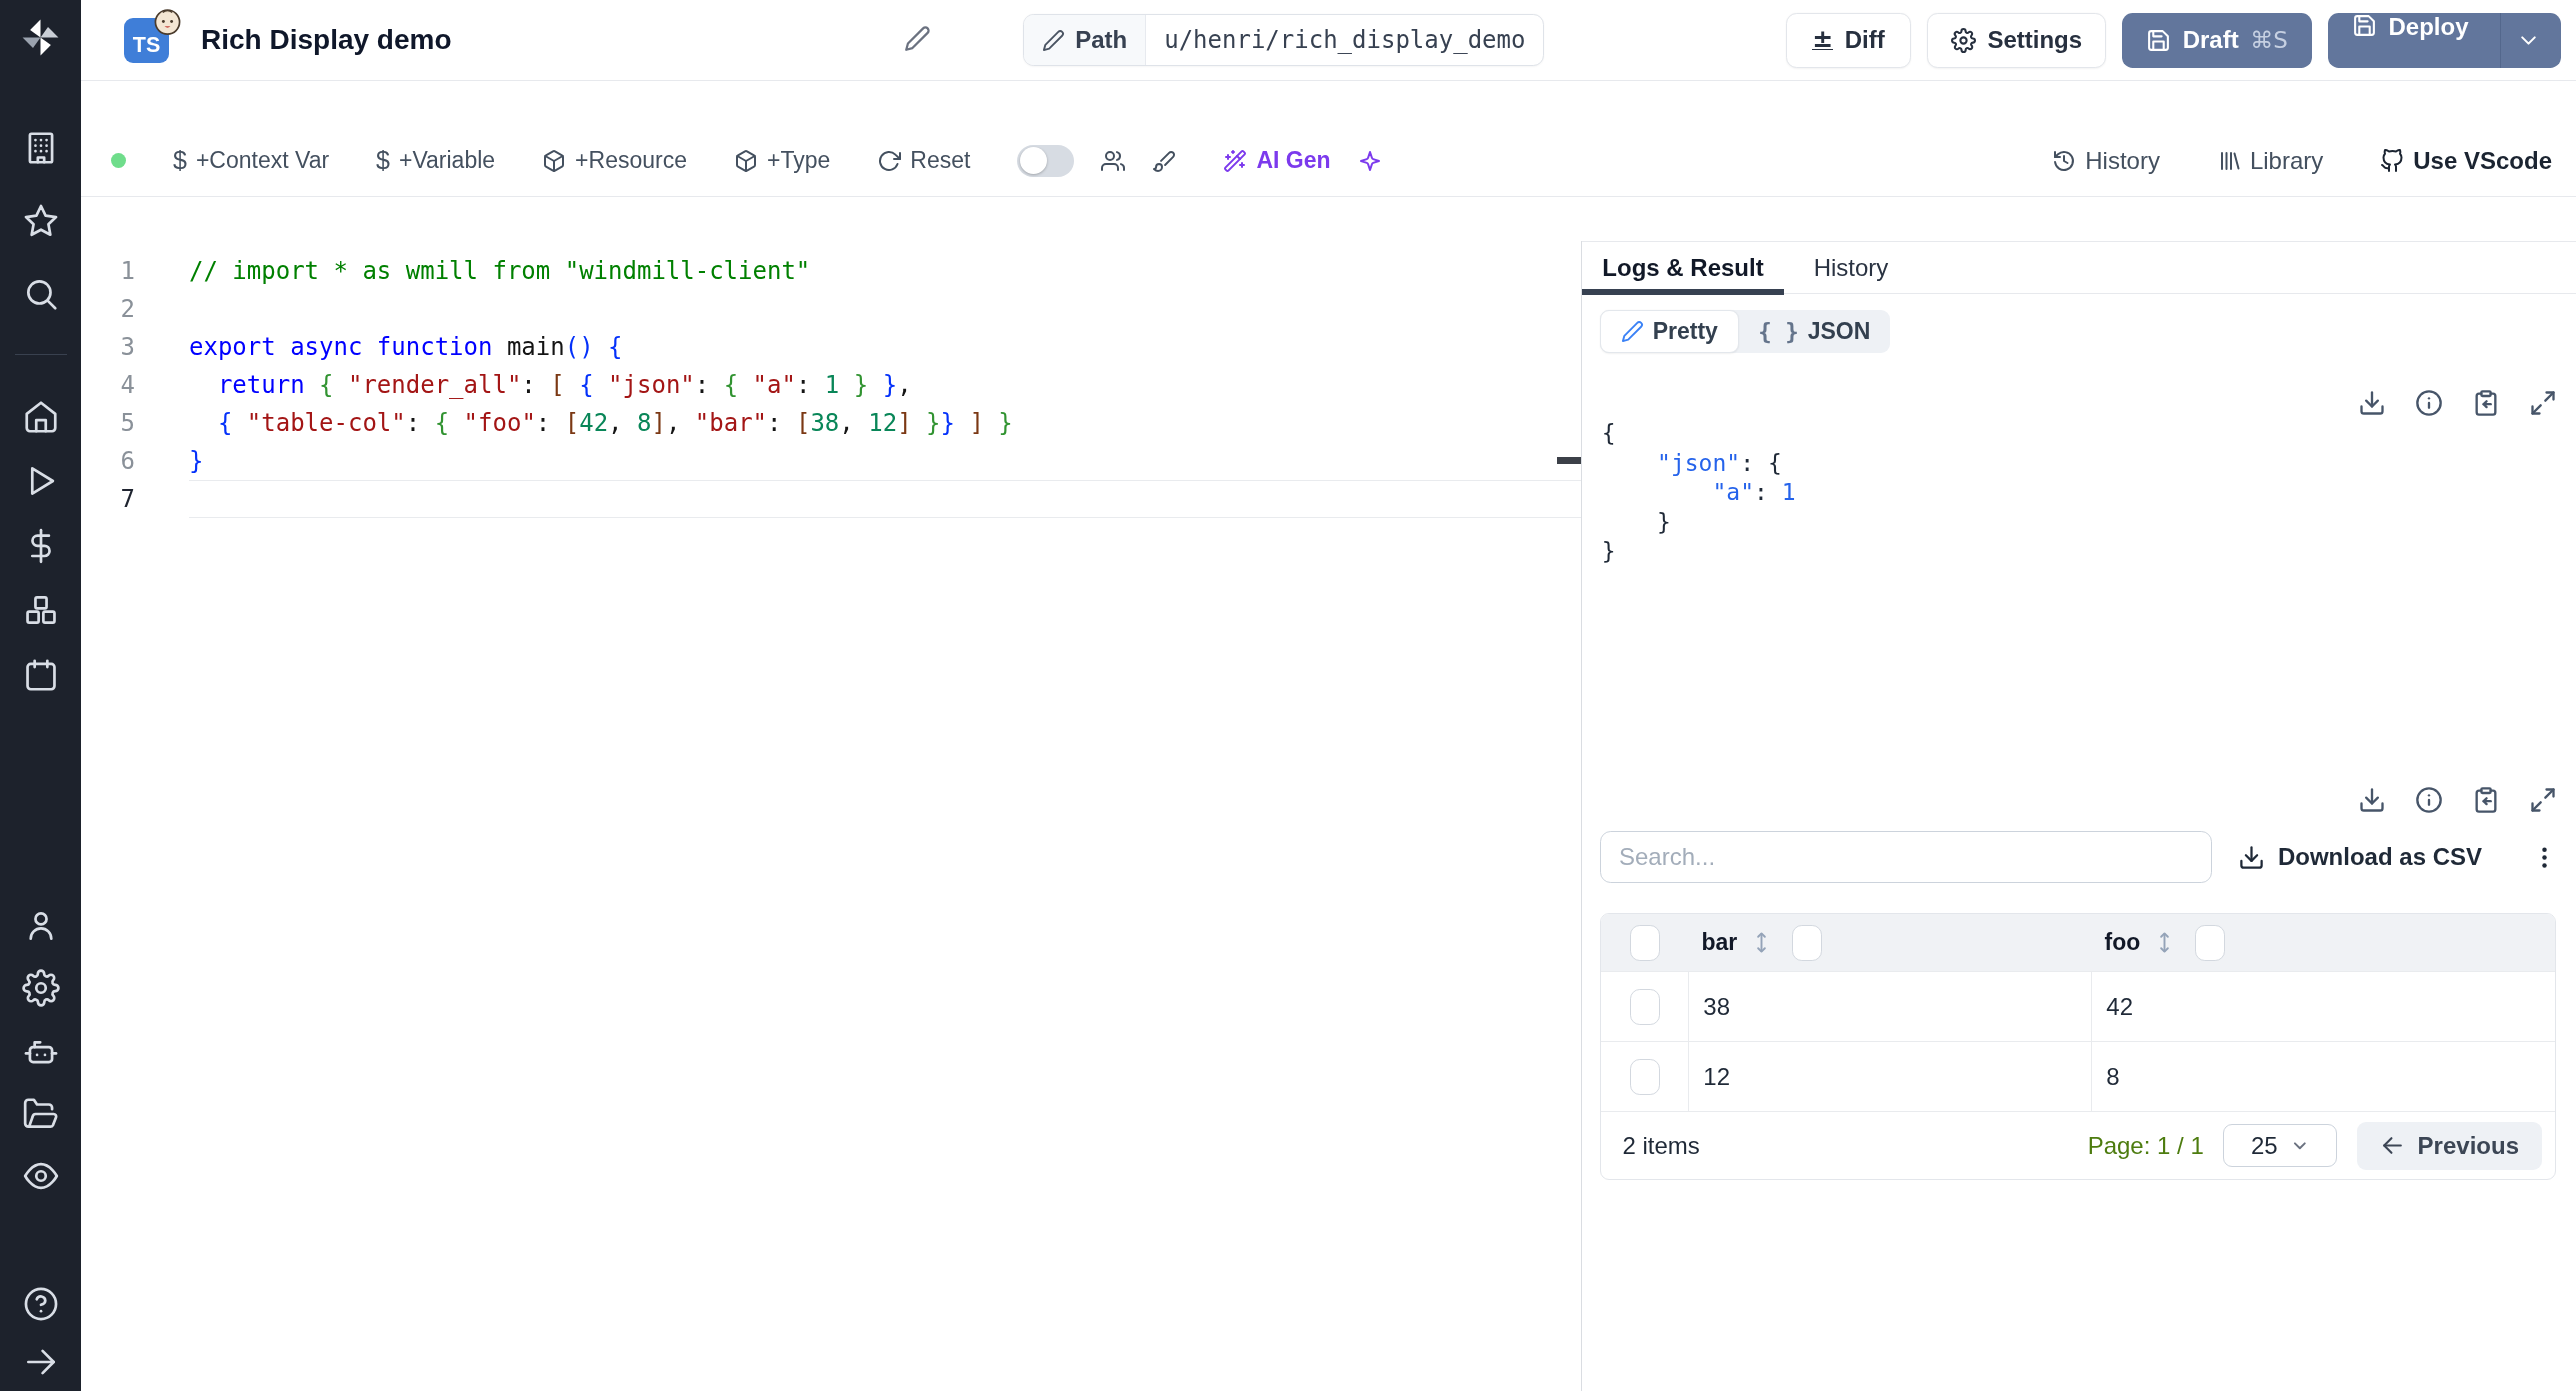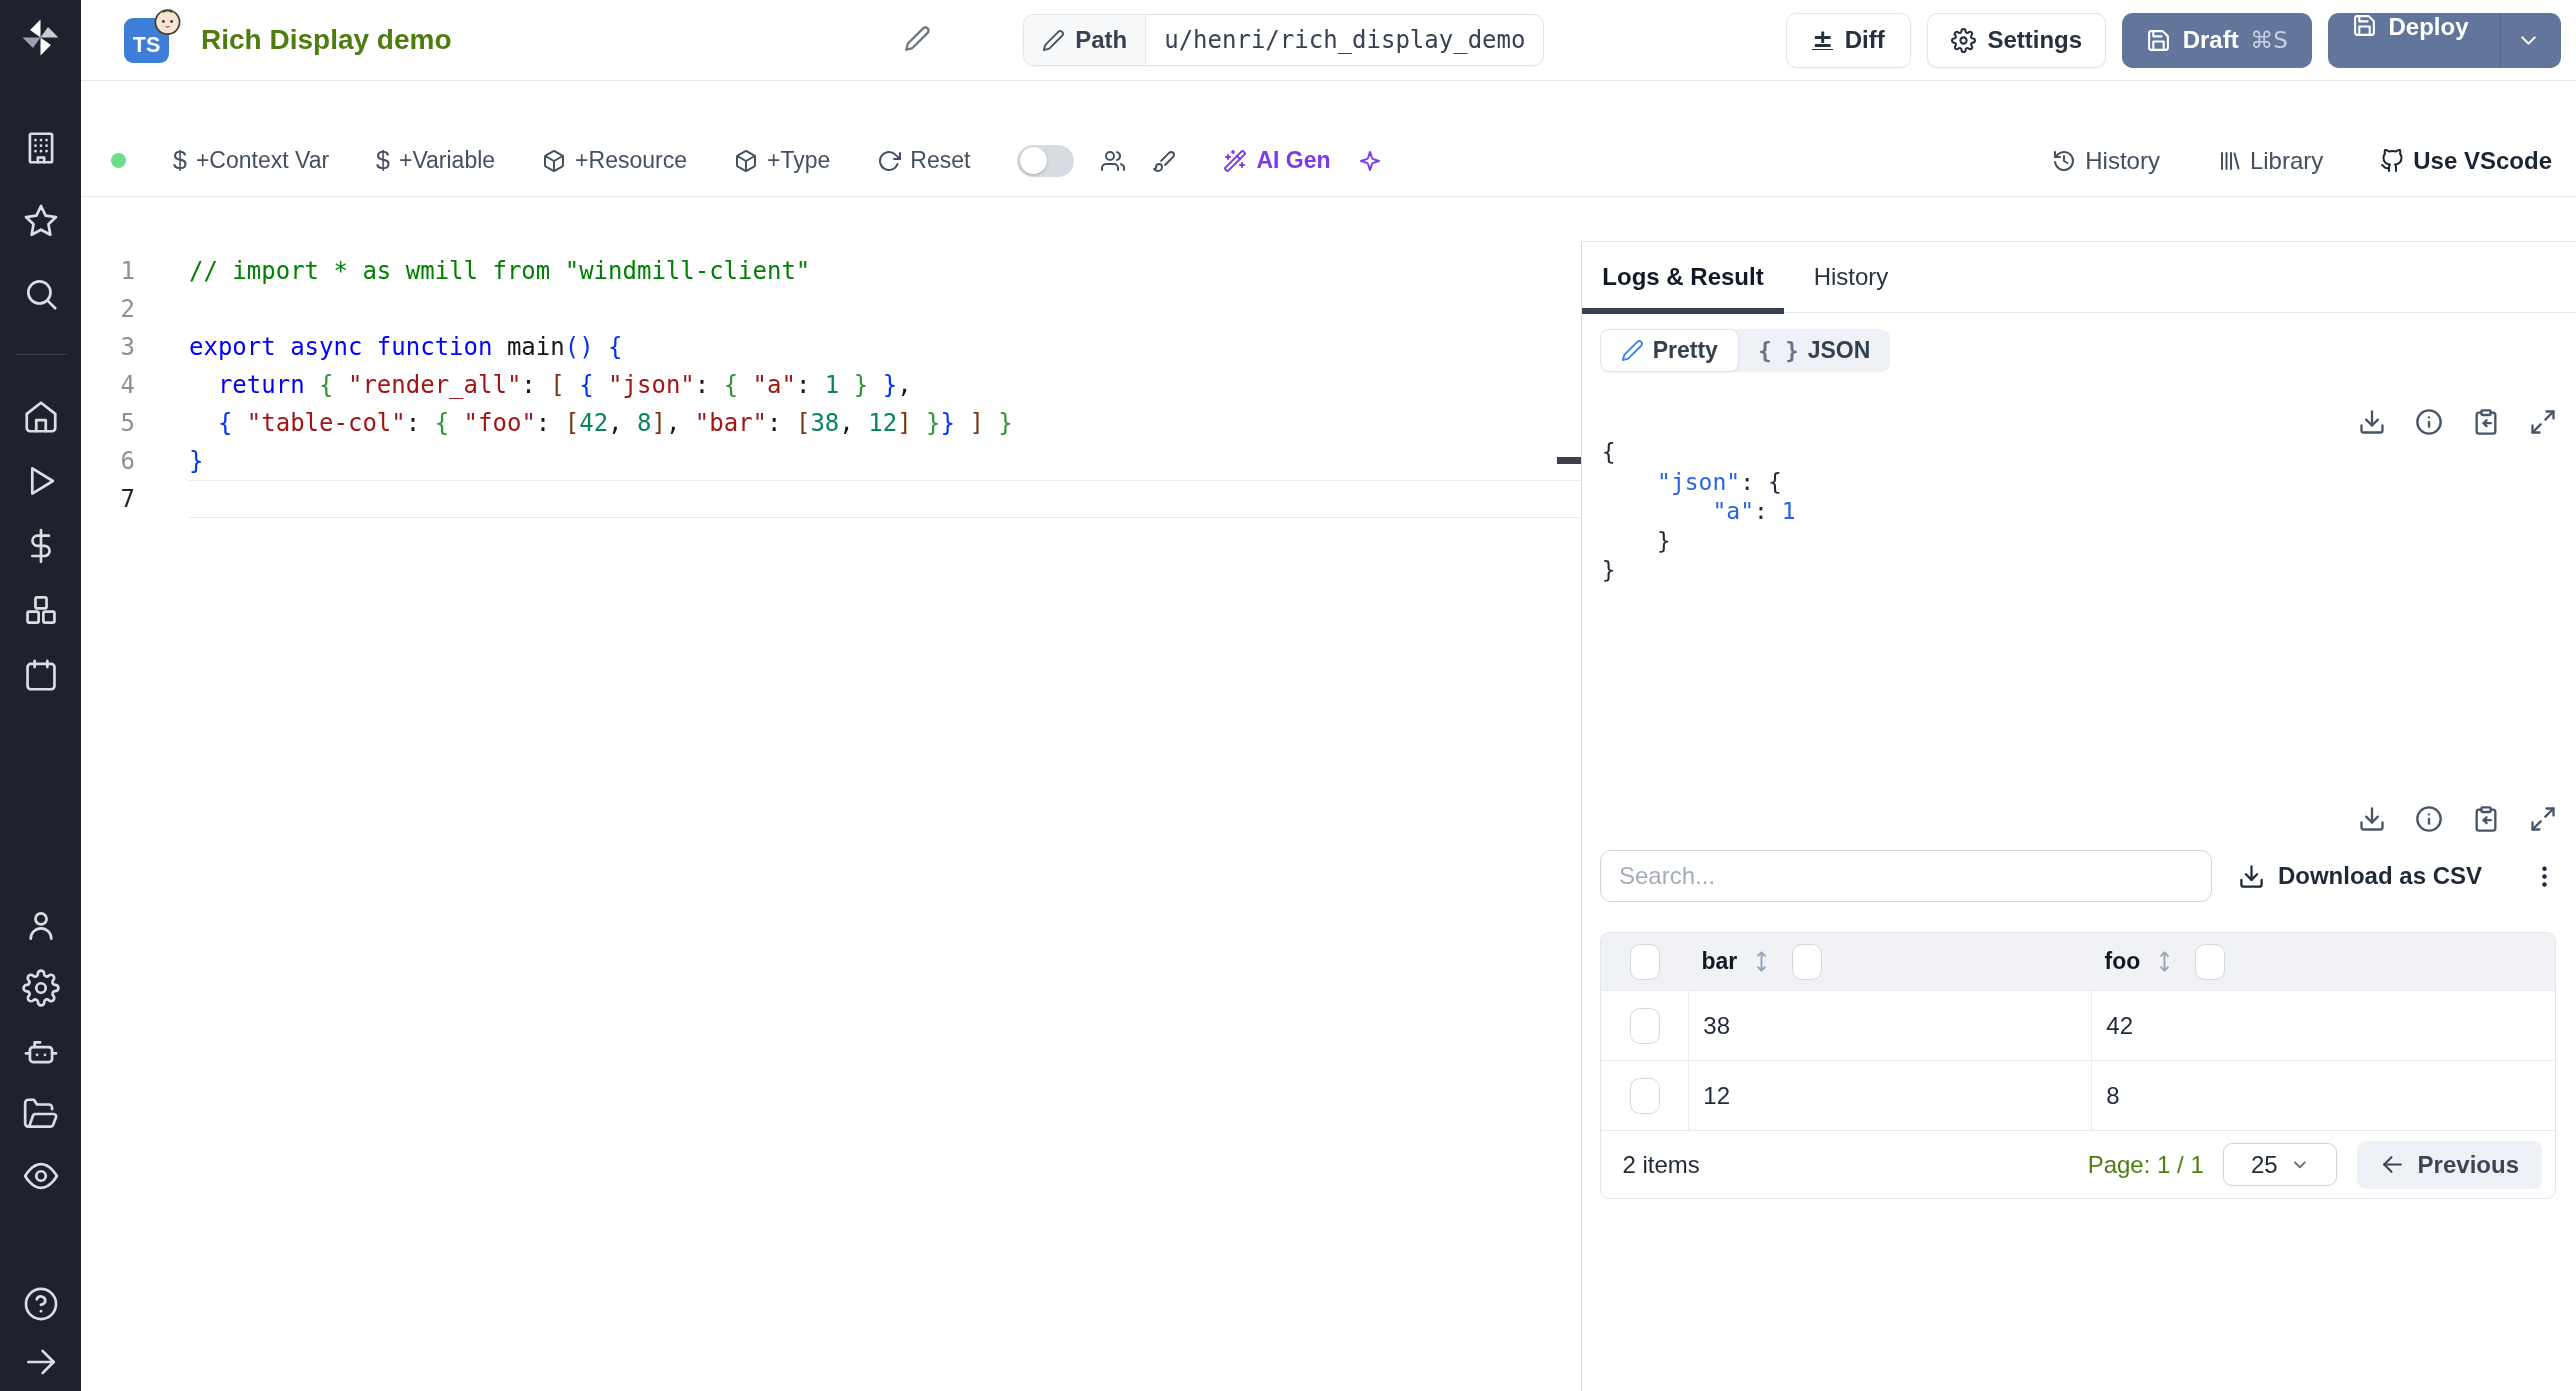--- a/index.html
+++ b/index.html
@@ -23,21 +23,21 @@
 
   
   .main { position:absolute; left:81px; top:0; width:2496px; height:1392px; display:flex; flex-direction:column;gap:44px; }
 
   
   .header { height:81px; display:flex; align-items:center; padding:0 16px 0 43px; border-bottom:1.8px solid #e7e9ed; background:#fff; }
   .ts-wrap { position:relative; width:45px; height:45px; }
   .ts-badge { width:45px; height:45px; border-radius:9px; background:#3f7ed8; color:#fff; font-weight:bold;
     font-size:21.5px; display:flex; align-items:flex-end; justify-content:center; padding-bottom:4.5px; }
   .baby { position:absolute; top:-10.7px; right:-12.5px; width:29px; height:29px; }
-  .title { margin-left:32px; font-size:28px; font-weight:bold; color:#4d7c0f; }
+  .title { margin-left:32px; font-size:28px; font-weight:bold; color:#0f172a; }
   .pencil-btn { margin-left:452px; width:30px; height:30px; color:#6b7280; cursor:pointer; }
   .pencil-btn svg, .icon-24 { width:27px; height:27px; stroke:currentColor; fill:none; stroke-width:2; stroke-linecap:round; stroke-linejoin:round; }
   .path-box { margin-left:89px; height:52px; display:flex; align-items:stretch; border:1.8px solid #dfe3e9; border-radius:10.7px; overflow:hidden; background:#fff; box-shadow:0 0.9px 1.8px rgba(0,0,0,.04); }
   .path-left { background:#f7f9fb; display:flex; align-items:center; gap:10.7px; padding:0 18px; border-right:1.8px solid #e7eaef; color:#374151; font-size:24px; font-weight:bold; }
   .path-left svg { width:23px; height:23px; stroke:#4b5563; fill:none; stroke-width:2; stroke-linecap:round; stroke-linejoin:round; }
   .path-right { display:flex; align-items:center; padding:0 18px; font-family:"DejaVu Sans Mono", monospace; font-size:24px; color:#374151; }
   .hbtns { margin-left:auto; display:flex; align-items:center; gap:16px; }
   .btn { height:55px; border-radius:10.7px; display:flex; align-items:center; justify-content:center; gap:11.6px;
     font-size:24px; font-weight:bold; cursor:pointer; }
   .btn svg { width:25px; height:25px; stroke:currentColor; fill:none; stroke-width:2; stroke-linecap:round; stroke-linejoin:round; }
@@ -82,21 +82,21 @@
 
   
   .rpanel { width:996px; border-left:1.8px solid #dadde2; display:flex; flex-direction:column; background:#fff; }
   .run-section { height:154px; position:relative; }
   .test-btn { position:absolute; top:4.5px; left:50%; transform:translateX(-50%); width:190px; height:50px;
     background:#2f3c59; border-radius:10.7px; color:#fff; display:flex; align-items:center; justify-content:center; gap:11.6px;
     font-size:25px; font-weight:bold; cursor:pointer; }
   .test-btn svg { width:23px; height:23px; stroke:#fff; fill:none; stroke-width:2; stroke-linejoin:round; }
   .test-short { font-family:"DejaVu Sans",sans-serif; font-weight:normal; font-size:22.4px; color:#aab8d2; }
   .no-inputs { position:absolute; left:19.7px; top:55px; font-size:26px; color:#111827; }
-  .tabs { height:72px; border-top:1.8px solid #e7e9ed; border-bottom:1.8px solid #e7e9ed; display:flex; }
+  .tabs { height:53px; border-top:1.8px solid #e7e9ed; border-bottom:1.8px solid #e7e9ed; display:flex; }
   .tab { position:relative; display:flex; align-items:center; justify-content:center; font-size:24px; color:#2a3342; cursor:pointer; }
   .tab-1 { width:202px; } .tab-2 { width:134px; }
   .tab.active { font-weight:bold; color:#111827; }
   .tab.active::after { content:""; position:absolute; left:0; right:0; bottom:-1.8px; height:6.3px; background:#374151; }
   .result-body { position:relative; flex:1; }
 
   .seg { position:absolute; left:18px; top:16px; height:43px; background:#eef1f5; border-radius:9px; display:flex; align-items:center; padding:0; }
   .seg-item { height:43px; display:flex; align-items:center; gap:9px; padding:0 19.7px; font-size:23px; font-weight:bold; color:#33404f; cursor:pointer; border-radius:9px; }
   .seg-item.active { background:#fff; border:1.8px solid #e3e7ec; box-shadow:0 0.9px 1.8px rgba(0,0,0,.06); }
   .seg-item svg { width:23px; height:23px; stroke:#3b82f6; fill:none; stroke-width:2; stroke-linecap:round; stroke-linejoin:round; }

